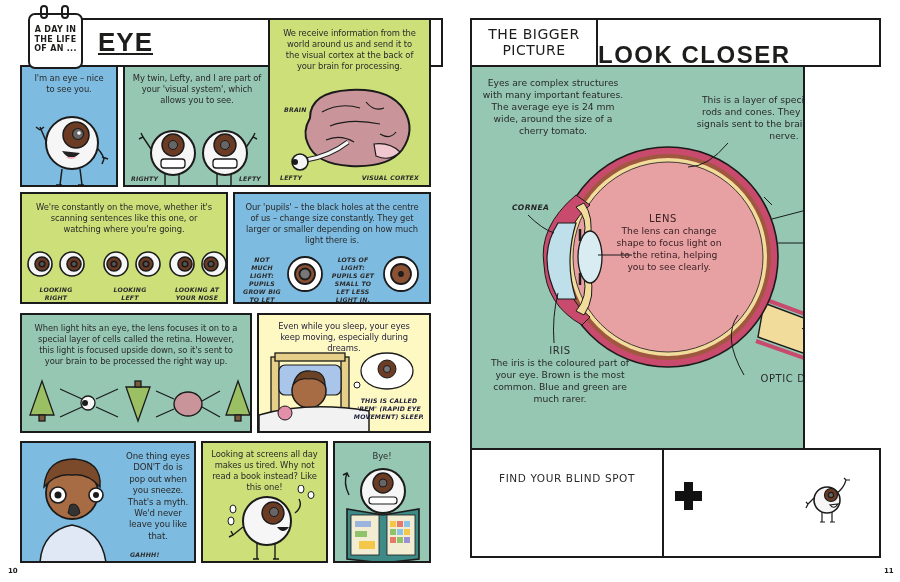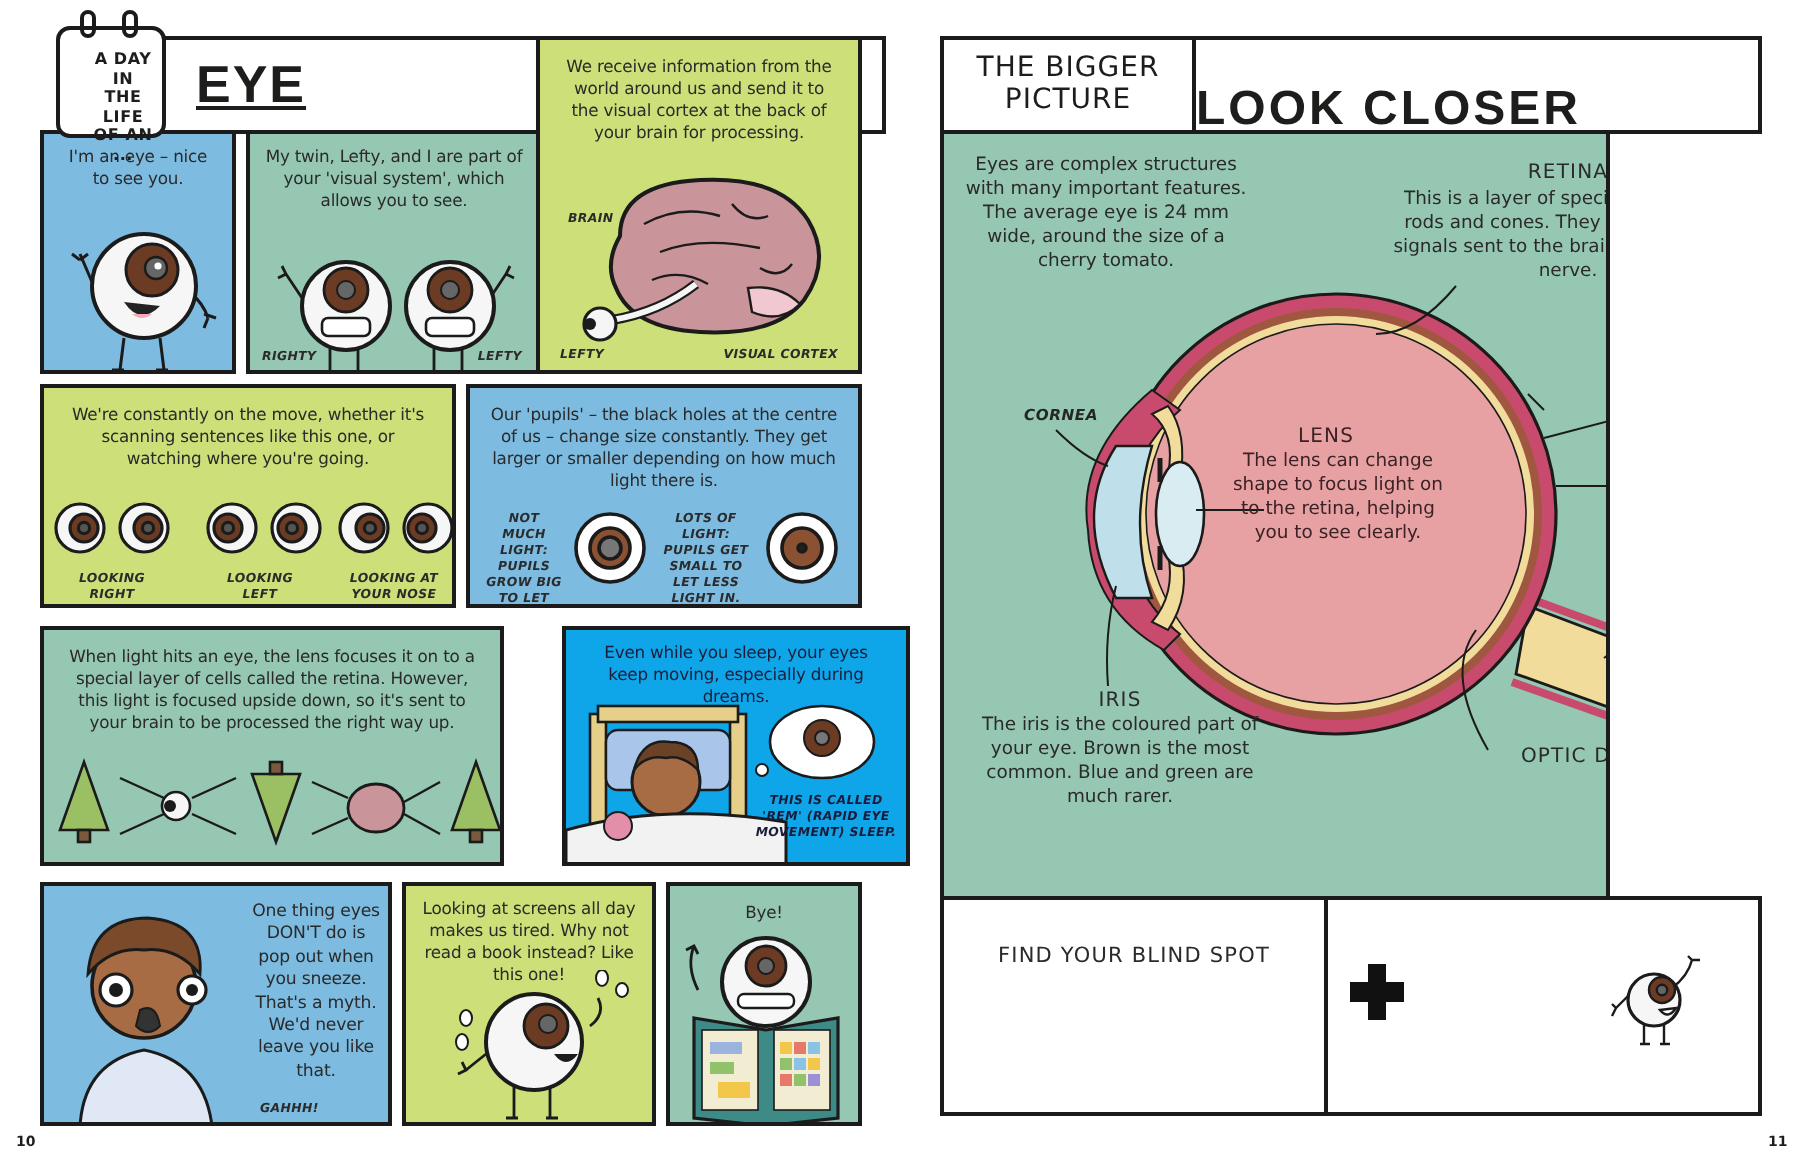--- a/index.html
+++ b/index.html
@@ -6,26 +6,26 @@
   html, body { width: 900px; height: 582px; background: #ffffff; overflow: hidden; }
   body { position: relative; font-family: "DejaVu Sans", sans-serif; color: #1d1d1b; }
 
   .panel { position: absolute; border: 2.5px solid #1b1b1b; overflow: hidden; }
   .txt { position: absolute; text-align: center; font-size: 8.4px; line-height: 11px; color: #2a2a2a; letter-spacing: -0.1px; }
   .lbl { position: absolute; font-size: 6.2px; font-style: italic; font-weight: bold; color: #2b2b2b; text-align: center; line-height: 8px; letter-spacing: 0.2px; }
 
   .blue   { background: #7dbbe0; }
   .teal   { background: #95c7b2; padding-left: 18px; }
   .lime   { background: #cddf78; }
-  .purple { background: #0ea5e9; margin-left: 24px; }
+  .purple { background: #fef9c3; }
 
   
   #left-header { left: 62px; top: 18px; width: 381px; height: 49px; background: #fff; }
   #left-title { position: absolute; left: 98px; top: 27px; font-size: 26px; font-weight: bold; letter-spacing: 1px; font-family: "Liberation Sans", sans-serif; text-decoration: underline; }
-  #calendar-badge { position: absolute; left: 28px; top: 13px; width: 55px; height: 56px; background: #fff; border: 2.5px solid #1b1b1b; border-radius: 7px; z-index: 3; text-align: center; padding-top: 10px; font-size: 8px; font-weight: bold; line-height: 9.5px; letter-spacing: 0.3px; padding-left: 12px; }
+  #calendar-badge { position: absolute; left: 28px; top: 13px; width: 55px; height: 56px; background: #fff; border: 2.5px solid #1b1b1b; border-radius: 7px; z-index: 3; text-align: center; padding-top: 10px; font-size: 8px; font-weight: bold; line-height: 9.5px; letter-spacing: 0.3px; }
   .ring { position: absolute; top: -10px; width: 8px; height: 14px; border: 2px solid #1b1b1b; border-radius: 5px; background: transparent; }
 
   
   #right-header-left  { left: 470px; top: 18px; width: 128px; height: 49px; background: #fff; }
   #right-header-right { left: 596px; top: 18px; width: 285px; height: 49px; background: #fff; }
   #bigger-picture { position: absolute; left: 0; right: 0; top: 6px; text-align: center; font-size: 14px; line-height: 16px; letter-spacing: 0.5px; }
   #look-closer { position: absolute; left: 0; right: 0; top: 9px; font-size: 24px; font-weight: bold; letter-spacing: 1.5px; font-family: "Liberation Sans", sans-serif; margin-top: 12px; }
 
   #diagram-panel { left: 470px; top: 65px; width: 335px; height: 385px; background: #95c7b2; }
   #blindspot-left { left: 470px; top: 448px; width: 194px; height: 110px; background: #fff; }
@@ -266,21 +266,20 @@
 <div class="panel" id="right-header-left">
   <div id="bigger-picture">THE BIGGER PICTURE</div>
 </div>
 <div class="panel" id="right-header-right">
   <div id="look-closer">LOOK CLOSER</div>
 </div>
 
 <div class="panel" id="diagram-panel">
   <div class="dtxt" style="left:8px;top:10px;width:146px">Eyes are complex structures with many important features. The average eye is 24 mm wide, around the size of a cherry tomato.</div>
 
-  <div class="dtxt dhead" style="left:222px;top:14px;width:180px">RETINA</div>
   <div class="dtxt" style="left:222px;top:27px;width:180px">This is a layer of special cells called rods and cones. They turn light into signals sent to the brain, via the optic nerve.</div>
 
   <svg width="411" height="385" style="left:0;top:0">
 
     <path d="M292 236 L350 258 L342 290 L286 270 Z" fill="#f1dc9c" stroke="#1b1b1b" stroke-width="1.4"></path>
     <path d="M292 232 L352 254" stroke="#c84a6c" stroke-width="4"></path>
     <path d="M284 274 L346 296" stroke="#c84a6c" stroke-width="4"></path>
 
     <circle cx="196" cy="190" r="110" fill="#c84a6c" stroke="#1b1b1b" stroke-width="1.6"></circle>
     <circle cx="196" cy="190" r="103" fill="#a0573f"></circle>

